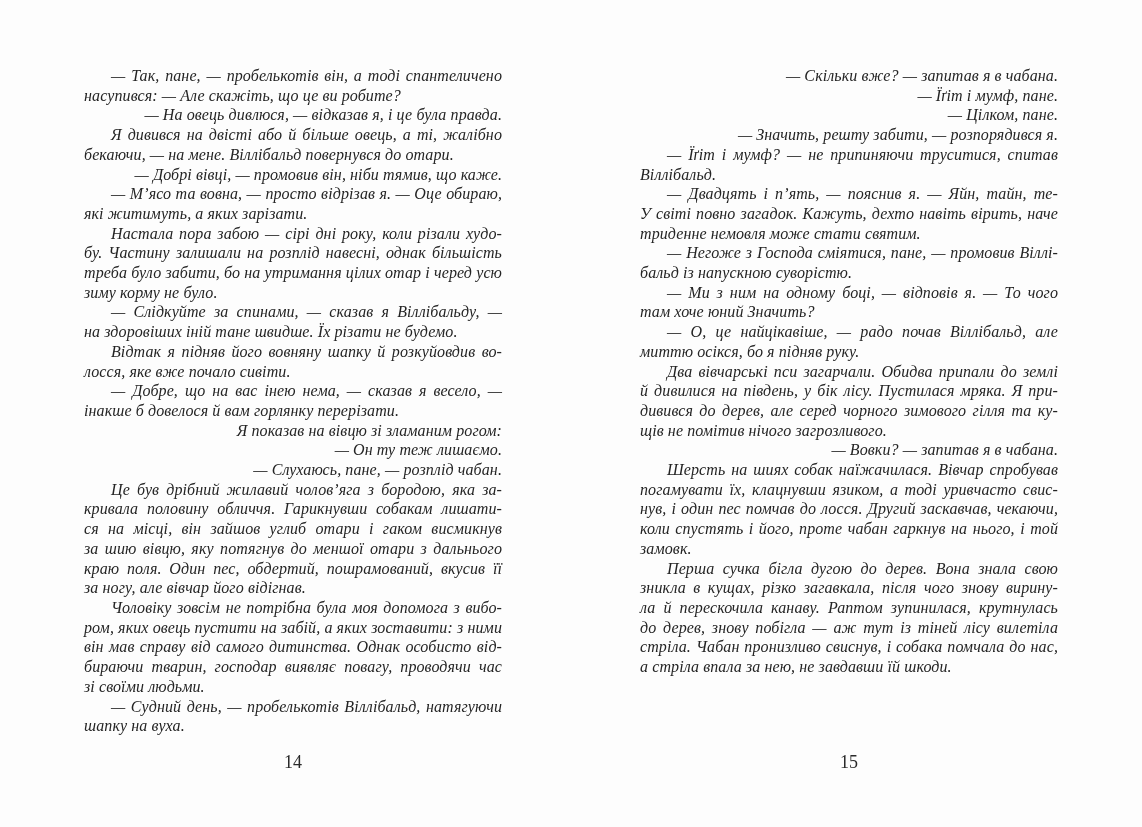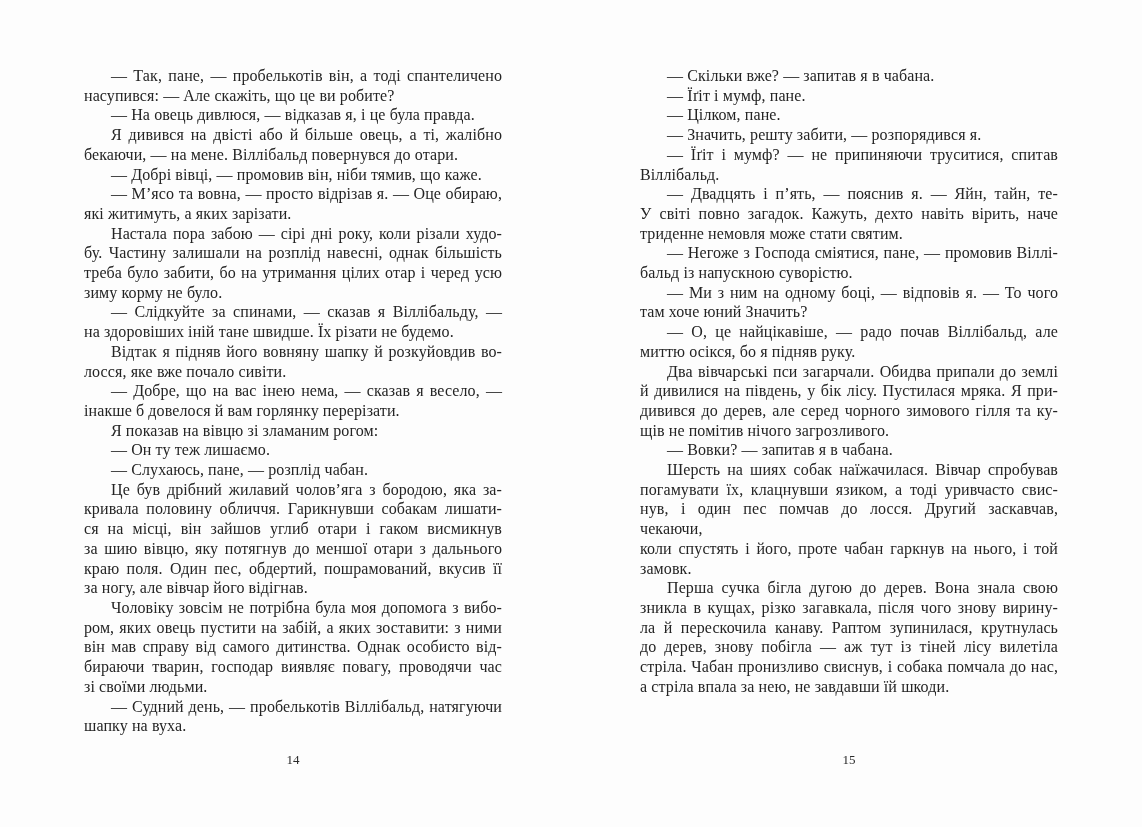--- a/index.html
+++ b/index.html
@@ -19,38 +19,38 @@
     position: absolute;
     inset: 0;
   }
   .text-column {
     position: absolute;
     top: 66px;
     width: 418px;
   }
   .text-column.left  { left: 84px; }
   .text-column.right { left: 640px; }
-  .paragraph { margin: 0; padding: 0; }
+  .paragraph { margin: 0; padding: 0; font-style: italic; }
   .line {
     font-size: 16px;
     line-height: 19.7px;
     letter-spacing: 0.1px;
     text-align: left;
   }
   .line.fill {
     text-align: justify;
     text-align-last: justify;
   }
-  .line.indent { text-indent: 27px; }
+  .line.indent { text-indent: 27px; text-align: right; }
   .page-number {
     position: absolute;
     top: 752px;
     width: 418px;
     text-align: center;
-    font-size: 13px;
+    font-size: 18px;
     color: #2a2a2a;
   }
   .page-number.left  { left: 84px; }
   .page-number.right { left: 640px; }
 </style>
 </head>
 <body>
 
 <div class="spread">
 

